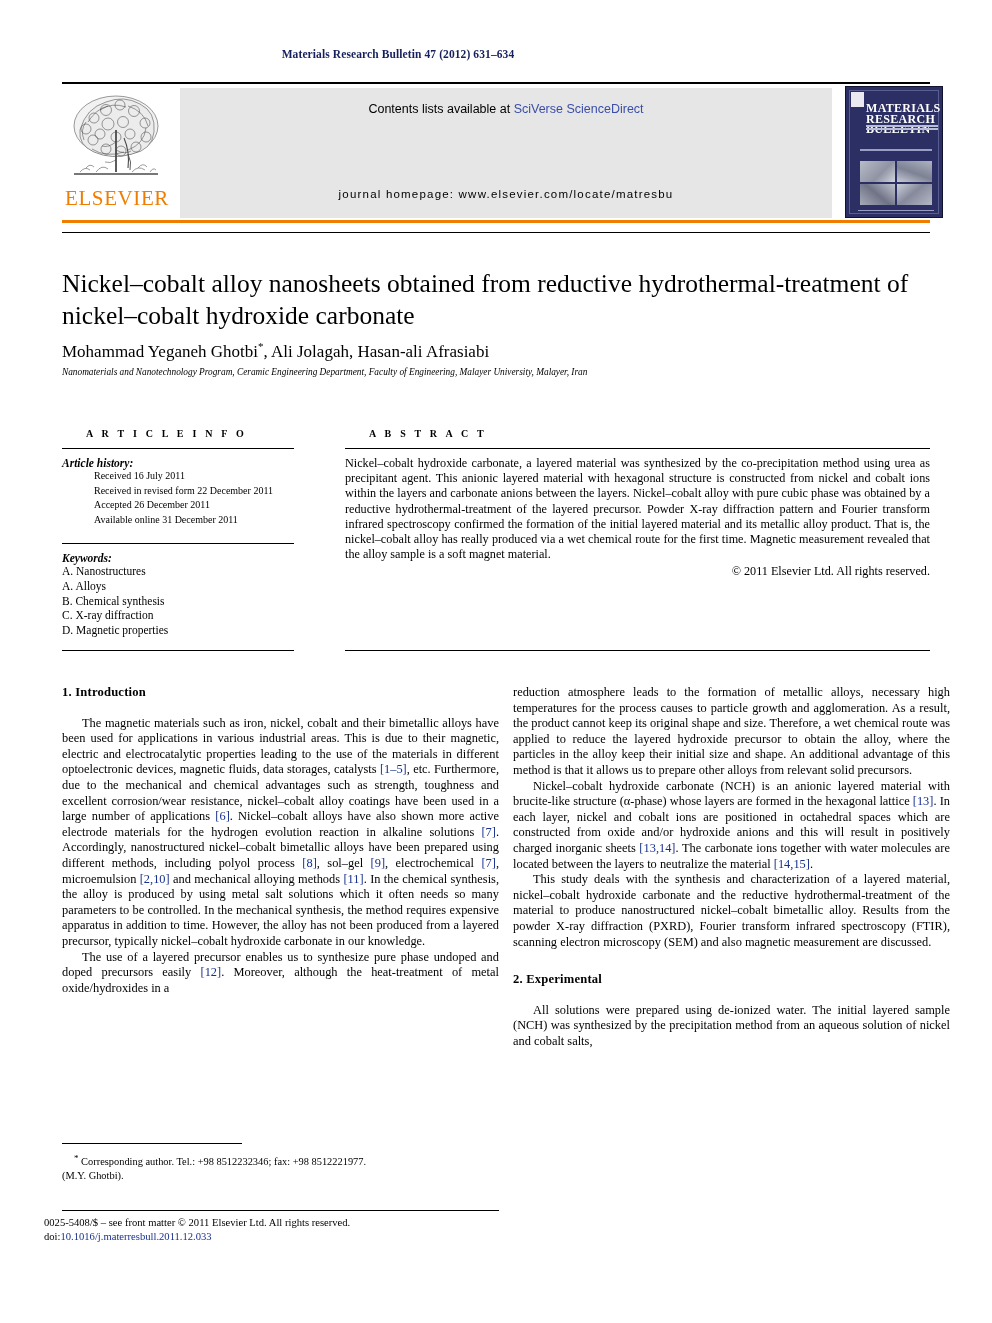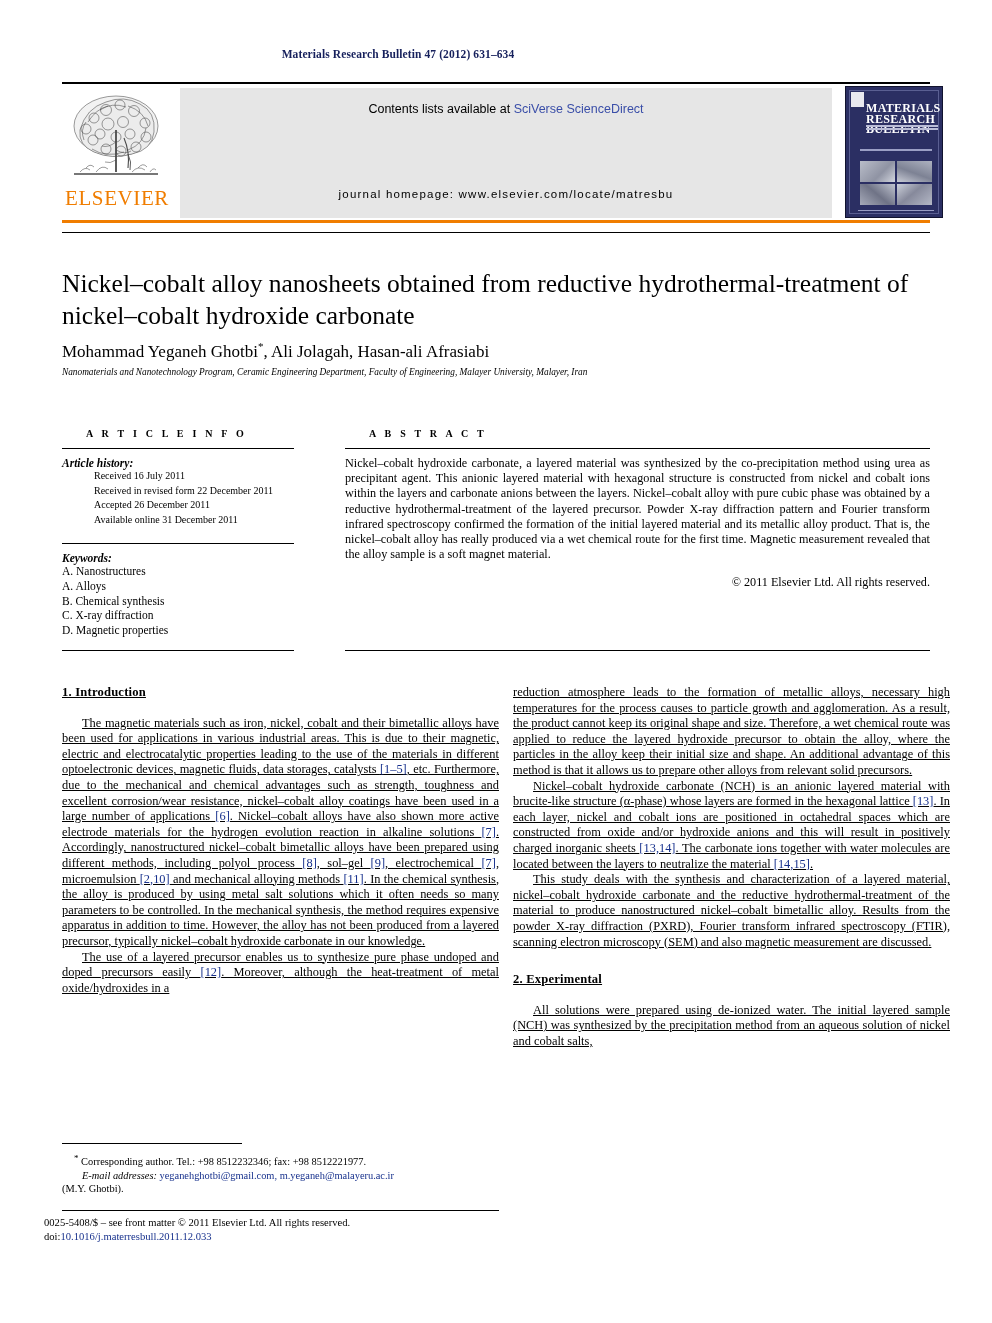--- a/index.html
+++ b/index.html
@@ -130,34 +130,34 @@
   .kw-title { font-style:italic; font-size:11.5px; font-weight:bold; }
   .kw-line { font-size:11.5px; line-height:14.6px; }
   .infobox .block2 { margin-top:16px; }
   .infobox .rule-long { height:1px; background:#000; margin:10px 0 8px 0; }
 
   .abstract-text {
     font-size:12.2px; line-height:15.2px; text-align:justify;
     font-family:"Liberation Serif", serif;
   }
   .copyright {
-    margin-top:13px; text-align:right; font-size:12.2px;
+    margin-top:2px; text-align:right; font-size:12.2px;
   }
   .abstract-rule-bottom {
     position:absolute; left:345px; top:650px; width:585px; height:1px; background:#000;
   }
   .info-rule-bottom {
     position:absolute; left:62px; top:650px; width:232px; height:1px; background:#000;
   }
 
   
   .col {
     position:absolute; top:685px; width:437px;
     font-family:"Liberation Serif", serif;
-    font-size:12.4px; line-height:15.6px; text-align:justify;text-decoration:underline;
+    font-size:12.4px; line-height:15.6px; text-align:justify;
   }
   .col-left { left:62px; }
   .col-right { left:513px; }
   .col h2 {
     font-size:12.6px; font-weight:bold; margin:0 0 15px 0; text-align:left;
     letter-spacing:.2px;
   }
   .col h2.later { margin-top:22px; }
   .col p { margin:0 0 0 0; text-indent:20px; }
   .col p.noind { text-indent:0; }
@@ -301,21 +301,20 @@
     <p class="noind">reduction atmosphere leads to the formation of metallic alloys, necessary high temperatures for the process causes to particle growth and agglomeration. As a result, the product cannot keep its original shape and size. Therefore, a wet chemical route was applied to reduce the layered hydroxide precursor to obtain the alloy, where the particles in the alloy keep their initial size and shape. An additional advantage of this method is that it allows us to prepare other alloys from relevant solid precursors.</p>
     <p><span>Nickel–cobalt hydroxide carbonate (NCH) is an anionic layered material with brucite-like structure (α-phase) whose layers are formed in the hexagonal lattice </span><span class="ref">[13]</span><span>. In each layer, nickel and cobalt ions are positioned in octahedral spaces which are constructed from oxide and/or hydroxide anions and this will result in positively charged inorganic sheets </span><span class="ref">[13,14]</span><span>. The carbonate ions together with water molecules are located between the layers to neutralize the material </span><span class="ref">[14,15]</span><span>.</span></p>
     <p>This study deals with the synthesis and characterization of a layered material, nickel–cobalt hydroxide carbonate and the reductive hydrothermal-treatment of the material to produce nanostructured nickel–cobalt bimetallic alloy. Results from the powder X-ray diffraction (PXRD), Fourier transform infrared spectroscopy (FTIR), scanning electron microscopy (SEM) and also magnetic measurement are discussed.</p>
     <h2 class="later">2.  Experimental</h2>
     <p>All solutions were prepared using de-ionized water. The initial layered sample (NCH) was synthesized by the precipitation method from an aqueous solution of nickel and cobalt salts,</p>
   </div>
 
   <div class="footrule"></div>
   <div class="footnote">
     <div style="text-indent:12px"><span class="star">*</span> Corresponding author. Tel.: +98 8512232346; fax: +98 8512221977.</div>
-    <div style="text-indent:20px"><span class="mail-label">E-mail addresses:</span> <span class="mail">yeganehghotbi@gmail.com, m.yeganeh@malayeru.ac.ir</span></div>
     <div>(M.Y. Ghotbi).</div>
   </div>
 
   <div class="bottomline"></div>
   <div class="imprint">
     <div>0025-5408/$ – see front matter © 2011 Elsevier Ltd. All rights reserved.</div>
     <div><span>doi:</span><span class="doi">10.1016/j.materresbull.2011.12.033</span></div>
   </div>
 
 </div>

